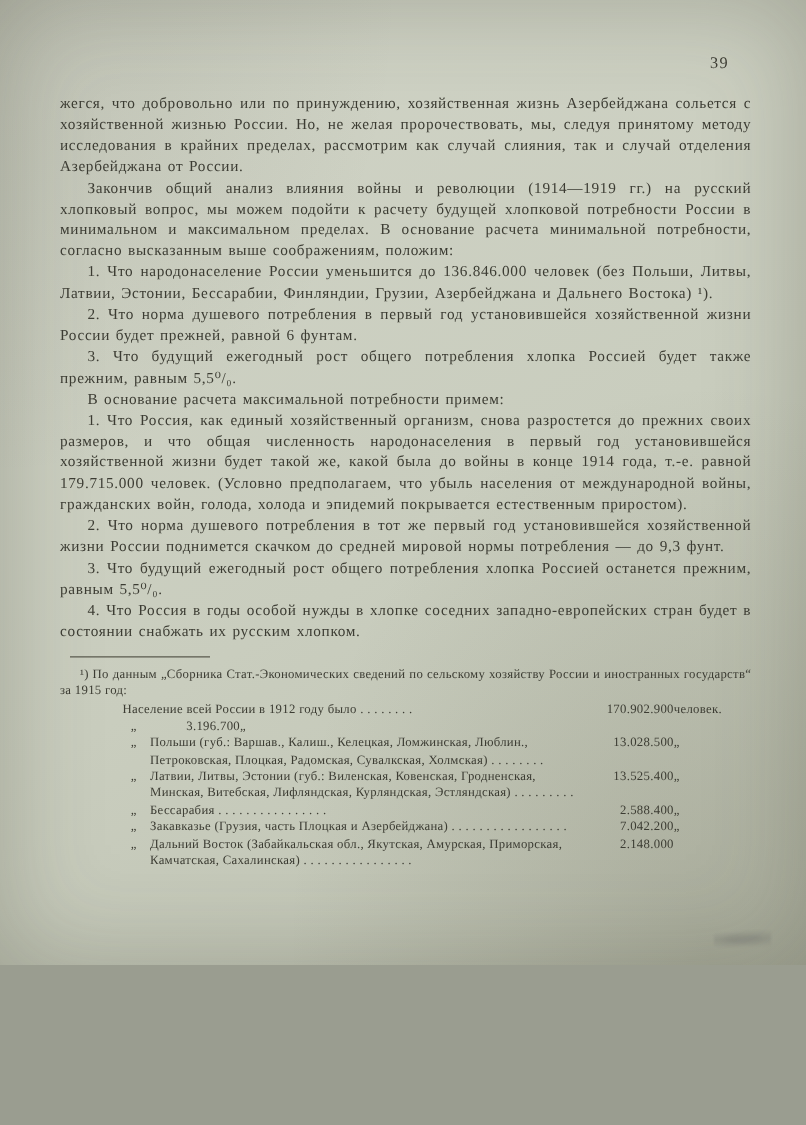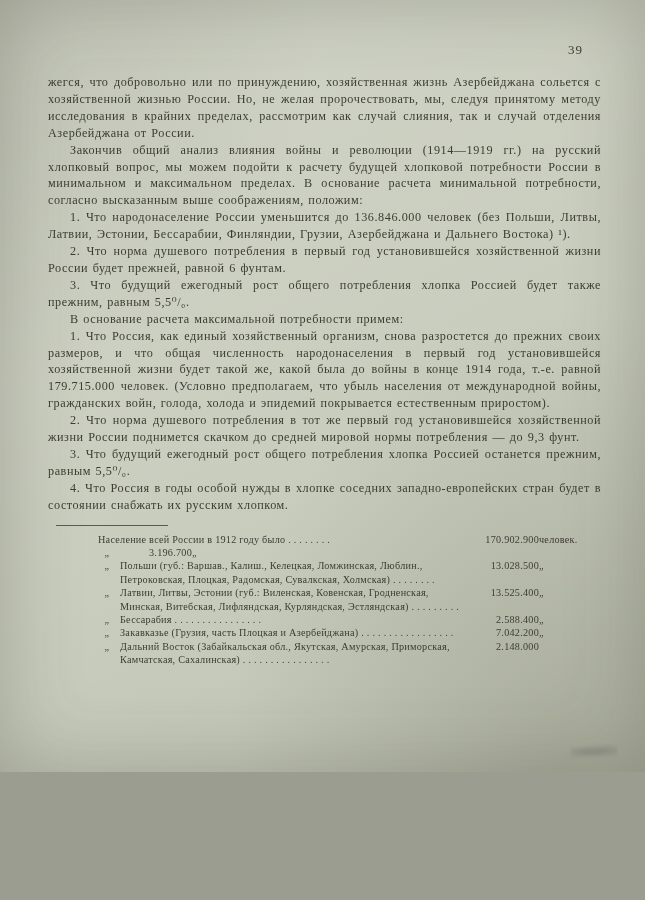--- a/index.html
+++ b/index.html
@@ -123,20 +123,21 @@
     <p>В основание расчета максимальной потребности примем:</p>
     <p>1. Что Россия, как единый хозяйственный организм, снова разростется до прежних своих размеров, и что общая численность народонаселения в первый год установившейся хозяйственной жизни будет такой же, какой была до войны в конце 1914 года, т.-е. равной 179.715.000 человек. (Условно предполагаем, что убыль населения от международной войны, гражданских войн, голода, холода и эпидемий покрывается естественным приростом).</p>
     <p>2. Что норма душевого потребления в тот же первый год установившейся хозяйственной жизни России поднимется скачком до средней мировой нормы потребления — до 9,3 фунт.</p>
     <p>3. Что будущий ежегодный рост общего потребления хлопка Россией останется прежним, равным 5,5⁰/₀.</p>
     <p>4. Что Россия в годы особой нужды в хлопке соседних западно-европейских стран будет в состоянии снабжать их русским хлопком.</p>
   </div>
 
   <hr class="fn-sep">
 
   <div class="footnote">
+    <p class="fn-intro">¹) По данным „Сборника Стат.-Экономических сведений по сельскому хозяйству России и иностранных государств“ за 1915 год:</p>
 
     <div class="fn-table">
 
       <div class="fn-row first">
         <span class="fn-ditto"></span>
         <span class="fn-label">Население всей России в 1912 году было . . . . . . . .</span>
         <span class="fn-value">170.902.900</span>
         <span class="fn-unit">человек.</span>
       </div>
 

